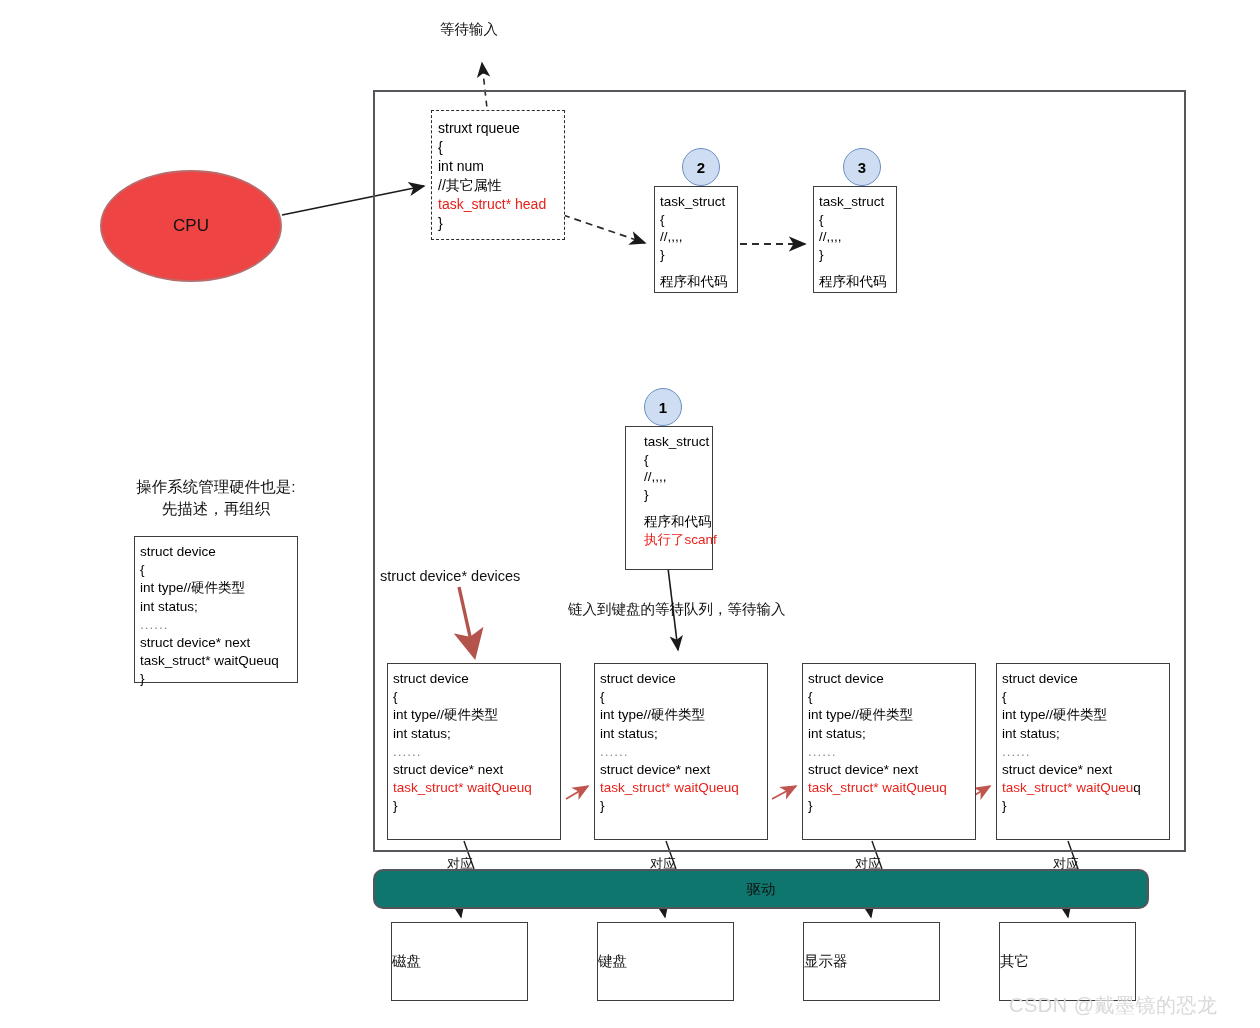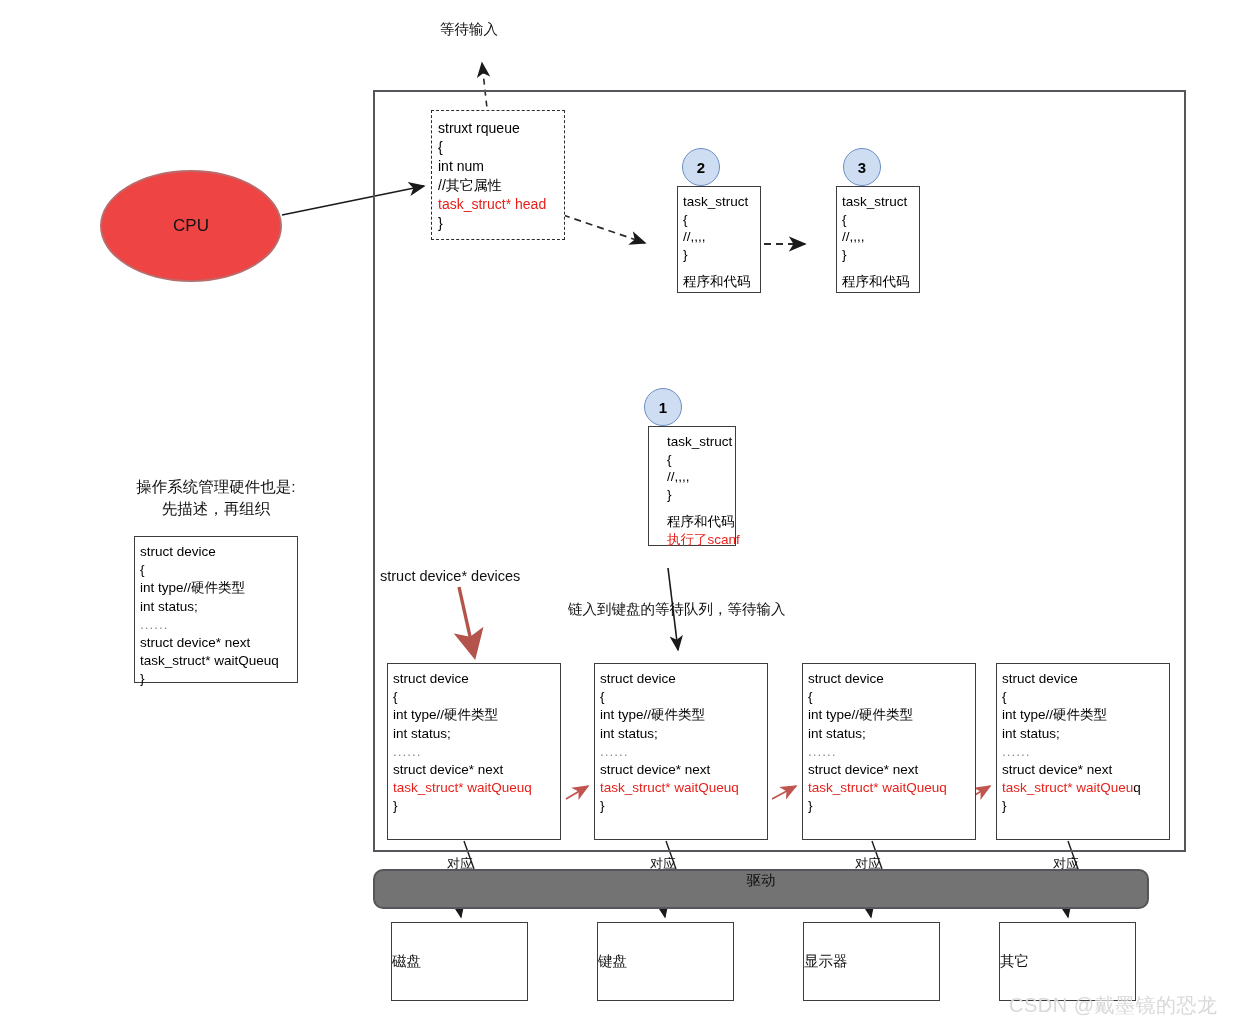--- a/index.html
+++ b/index.html
@@ -75,24 +75,24 @@
   .dots { color: #8a8a8a; letter-spacing: 1px; }
   .spacer { display: block; height: 10px; }
 
   
   .rqueue-box {
     left: 431px; top: 110px;
     width: 134px; height: 130px;
   }
 
   
-  .ts-box { width: 84px; height: 107px; margin-left: 23px; }
+  .ts-box { width: 84px; height: 107px; }
   .ts2 { left: 654px; top: 186px; }
   .ts3 { left: 813px; top: 186px; }
-  .ts1 { left: 625px; top: 426px; width: 88px; height: 120px; padding-left: 18px; }
+  .ts1 { left: 625px; top: 426px; width: 88px; height: 144px; padding-left: 18px; }
 
   
   .num-circle {
     width: 38px; height: 38px;
     border-radius: 50%;
     background: #cfddf3;
     border: 1.5px solid #6b8fc4;
     box-sizing: border-box;
     display: flex;
     align-items: center;
@@ -135,24 +135,25 @@
   }
 
   
   .driver-bar {
     left: 373px; top: 869px;
     width: 776px; height: 40px;
     border: 2px solid #55565b;
     border-radius: 10px;
     box-sizing: border-box;
     display: flex;
+    align-items: center;
     justify-content: center;
     font-size: 14.5px;
     color: #111;
-    background: #737373;
+    background: #0f766e;
   }
 
   
   .hw-box {
     top: 922px;
     width: 137px;
     height: 79px;
     border: 1.8px solid #3d3d3d;
     box-sizing: border-box;
     background: #fff;

